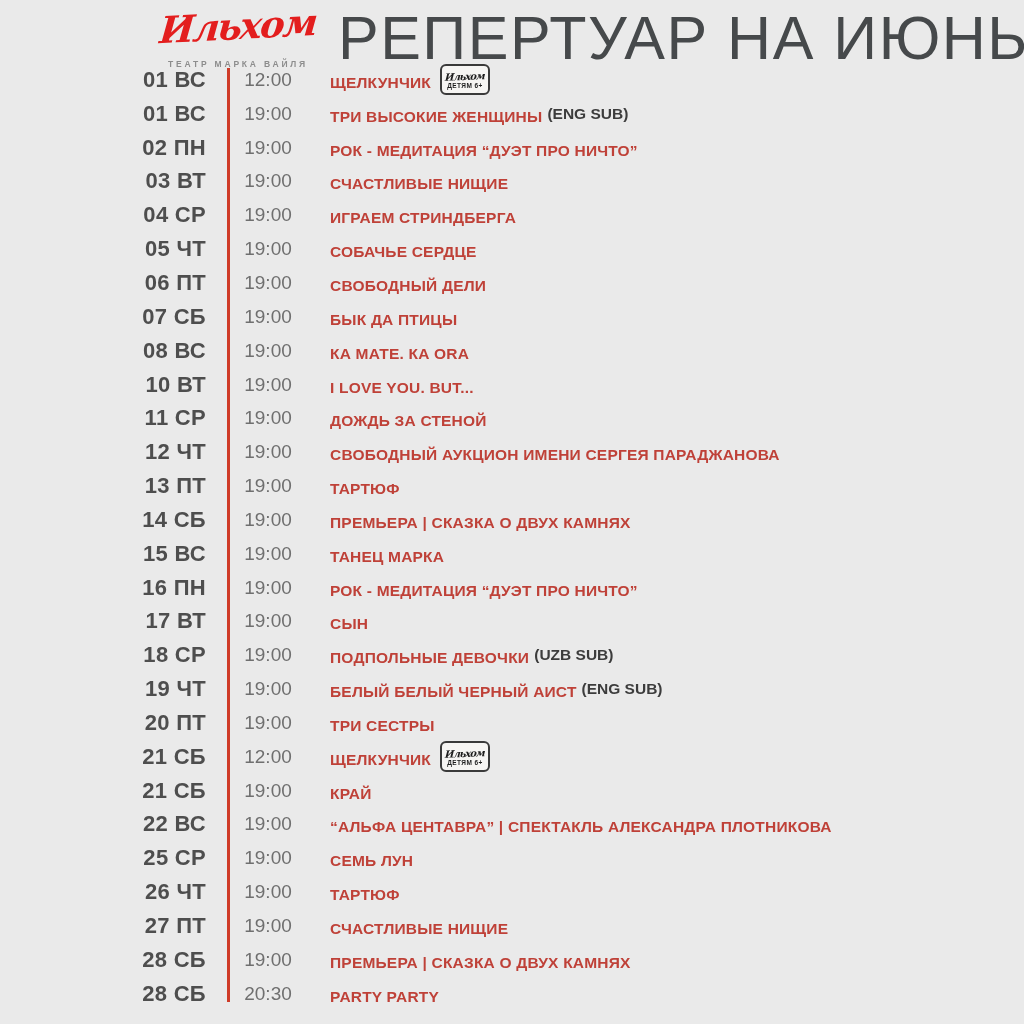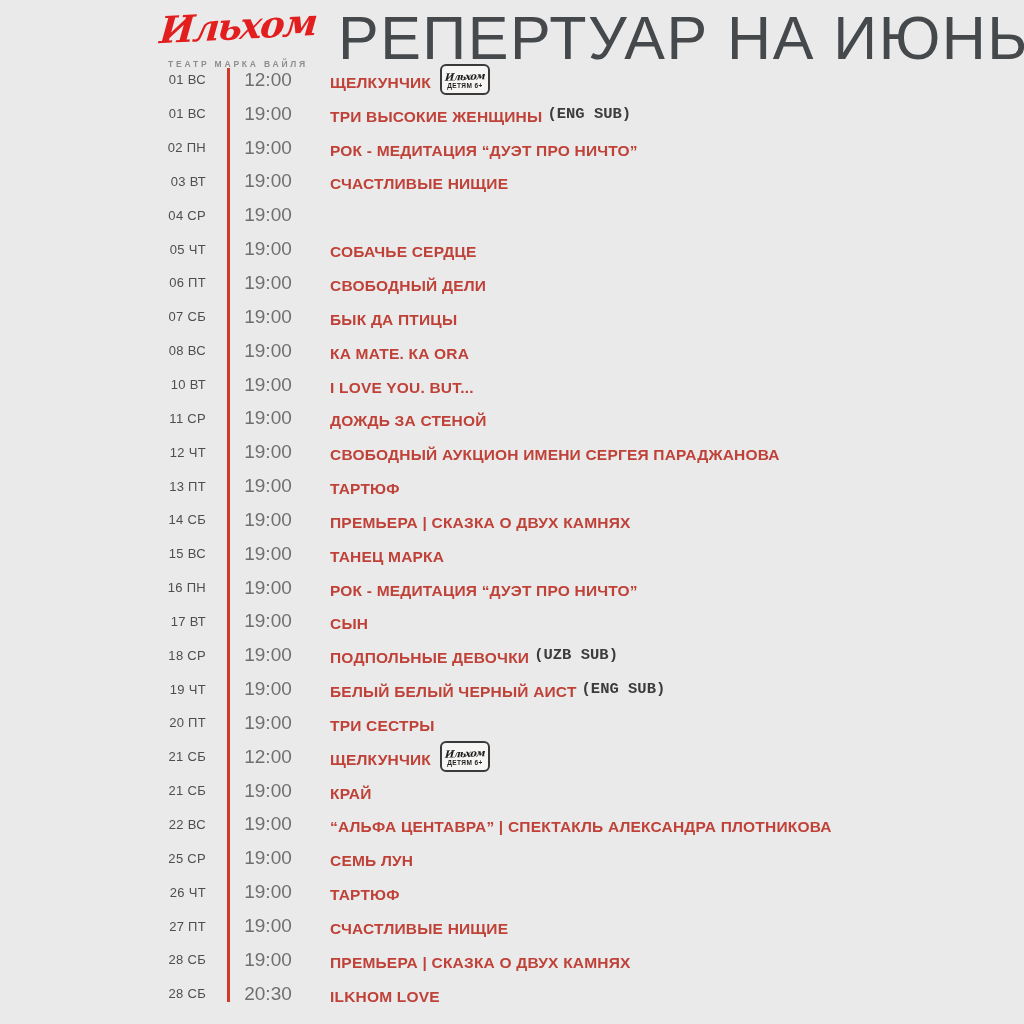--- a/index.html
+++ b/index.html
@@ -23,34 +23,34 @@
     position:absolute;left:338px;top:3px;
     font-size:61px;font-weight:300;color:#46494b;
     letter-spacing:1.5px;white-space:nowrap;
   }
   
   .vline{position:absolute;left:227px;top:68px;width:3px;height:934px;background:#cf3b28;}
   
   .schedule{position:absolute;left:0;top:63px;width:1024px;}
   .row{display:flex;align-items:center;height:33.85px;}
   .cell-date{
-    width:206px;text-align:right;font-size:13px;font-weight:400;
+    width:206px;text-align:right;font-size:22px;font-weight:700;
     color:#4e4e4e;letter-spacing:0.3px;flex:none;
   }
   .cell-time{
     width:124px;text-align:center;font-size:19px;color:#6f6f6f;flex:none;
   }
   .cell-title{display:flex;align-items:center;flex:1;min-width:0;}
   .etitle{
     font-size:15.5px;font-weight:700;color:#bf4138;
     letter-spacing:0.2px;white-space:nowrap;margin-top:6px;
   }
   .esuffix{
     font-size:15.5px;font-weight:700;color:#3c3c3c;
-    margin-left:5px;white-space:nowrap;font-family:Liberation Mono, monospace;
+    margin-left:5px;white-space:nowrap;
   }
   
   .age-badge{
     display:inline-flex;flex-direction:column;align-items:center;justify-content:center;
     margin-left:9px;width:46px;height:27px;
     border:2px solid #3a3a3a;border-radius:6px;background:#f6f5f3;flex:none;
   }
   .age-badge-logo{
     font-family:"DejaVu Serif",serif;font-style:italic;font-weight:bold;
     font-size:10px;line-height:11px;color:#1d1d1d;
@@ -112,20 +112,24 @@
       <span class="cell-time">19:00</span>
       <span class="cell-title">
         <span class="etitle">СЧАСТЛИВЫЕ НИЩИЕ</span>
 
       </span>
     </div>
 
     <div class="row">
       <span class="cell-date">04 СР</span>
       <span class="cell-time">19:00</span>
+      <span class="cell-title">
+        <span class="etitle">ИГРАЕМ СТРИНДБЕРГА</span>
+
+      </span>
     </div>
 
     <div class="row">
       <span class="cell-date">05 ЧТ</span>
       <span class="cell-time">19:00</span>
       <span class="cell-title">
         <span class="etitle">СОБАЧЬЕ СЕРДЦЕ</span>
 
       </span>
     </div>
@@ -322,19 +326,19 @@
       <span class="cell-title">
         <span class="etitle">ПРЕМЬЕРА | СКАЗКА О ДВУХ КАМНЯХ</span>
 
       </span>
     </div>
 
     <div class="row">
       <span class="cell-date">28 СБ</span>
       <span class="cell-time">20:30</span>
       <span class="cell-title">
-        <span class="etitle">ILKHOM LOVE</span>
+        <span class="etitle">PARTY PARTY</span>
 
       </span>
     </div>
   </div>
 
 </div>
 
 </body></html>

